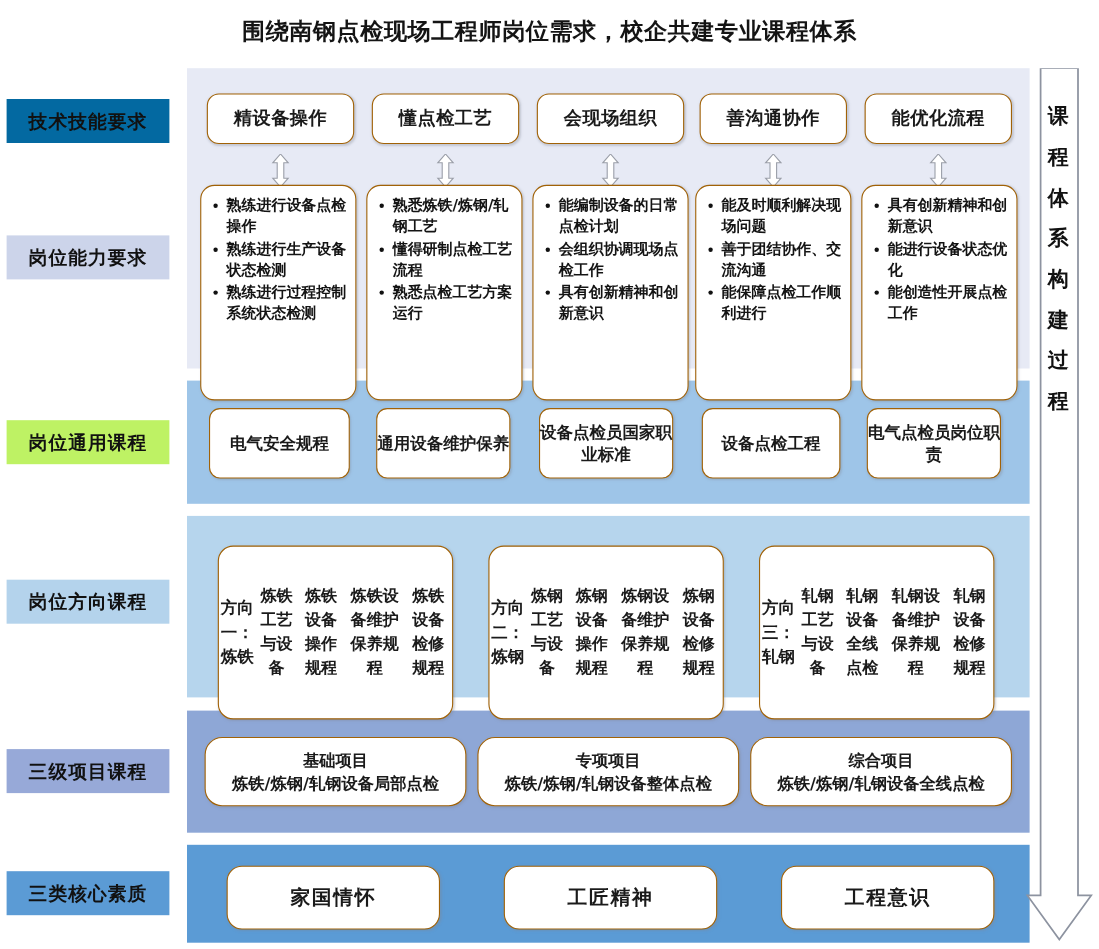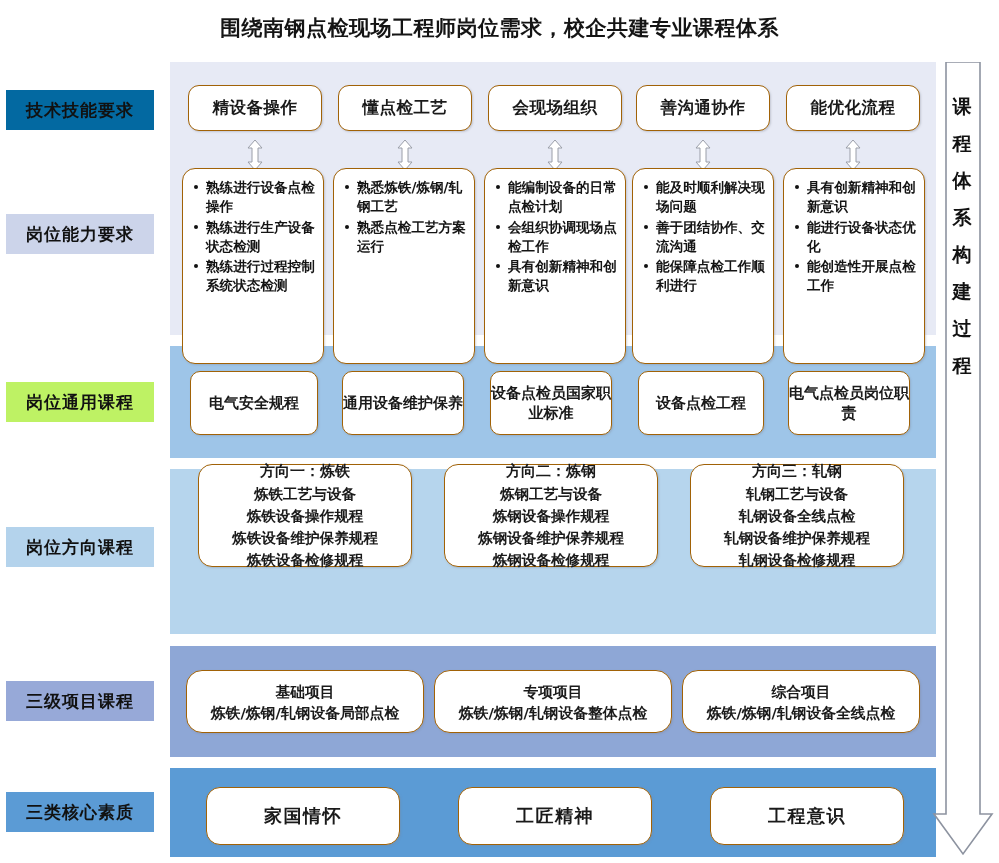--- a/index.html
+++ b/index.html
@@ -68,21 +68,21 @@
   }
   .abi li:before{
     content:"";position:absolute;left:-12px;top:7px;
     width:4px;height:4px;border-radius:50%;background:#111;
   }
 
   
   .gen{top:371px;height:64px;font-size:15px;font-weight:bold;line-height:1.35;border-radius:10px;}
 
   
-  .dir{top:464px;height:103px;border-radius:14px;flex-direction:column;
+  .dir{top:496px;height:158px;border-radius:14px;
        justify-content:center;font-size:14.6px;font-weight:bold;line-height:1.5;}
   .dir .hd{font-size:15px;}
 
   
   .prj{top:670px;height:63px;border-radius:16px;flex-direction:column;
        justify-content:center;font-size:14.8px;font-weight:bold;line-height:1.42;}
 
   
   .core{top:787px;height:58px;border-radius:14px;font-size:18px;font-weight:bold;letter-spacing:1.5px;}
 
@@ -137,20 +137,21 @@
 <div class="card abi" style="left:182px;width:142px">
   <ul>
     <li>熟练进行设备点检操作</li>
     <li>熟练进行生产设备状态检测</li>
     <li>熟练进行过程控制系统状态检测</li>
   </ul>
 </div>
 <div class="card abi" style="left:333px;width:142px">
   <ul>
     <li>熟悉炼铁/炼钢/轧钢工艺</li>
+    <li>懂得研制点检工艺流程</li>
     <li>熟悉点检工艺方案运行</li>
   </ul>
 </div>
 <div class="card abi" style="left:484px;width:142px">
   <ul>
     <li>能编制设备的日常点检计划</li>
     <li>会组织协调现场点检工作</li>
     <li>具有创新精神和创新意识</li>
   </ul>
 </div>

